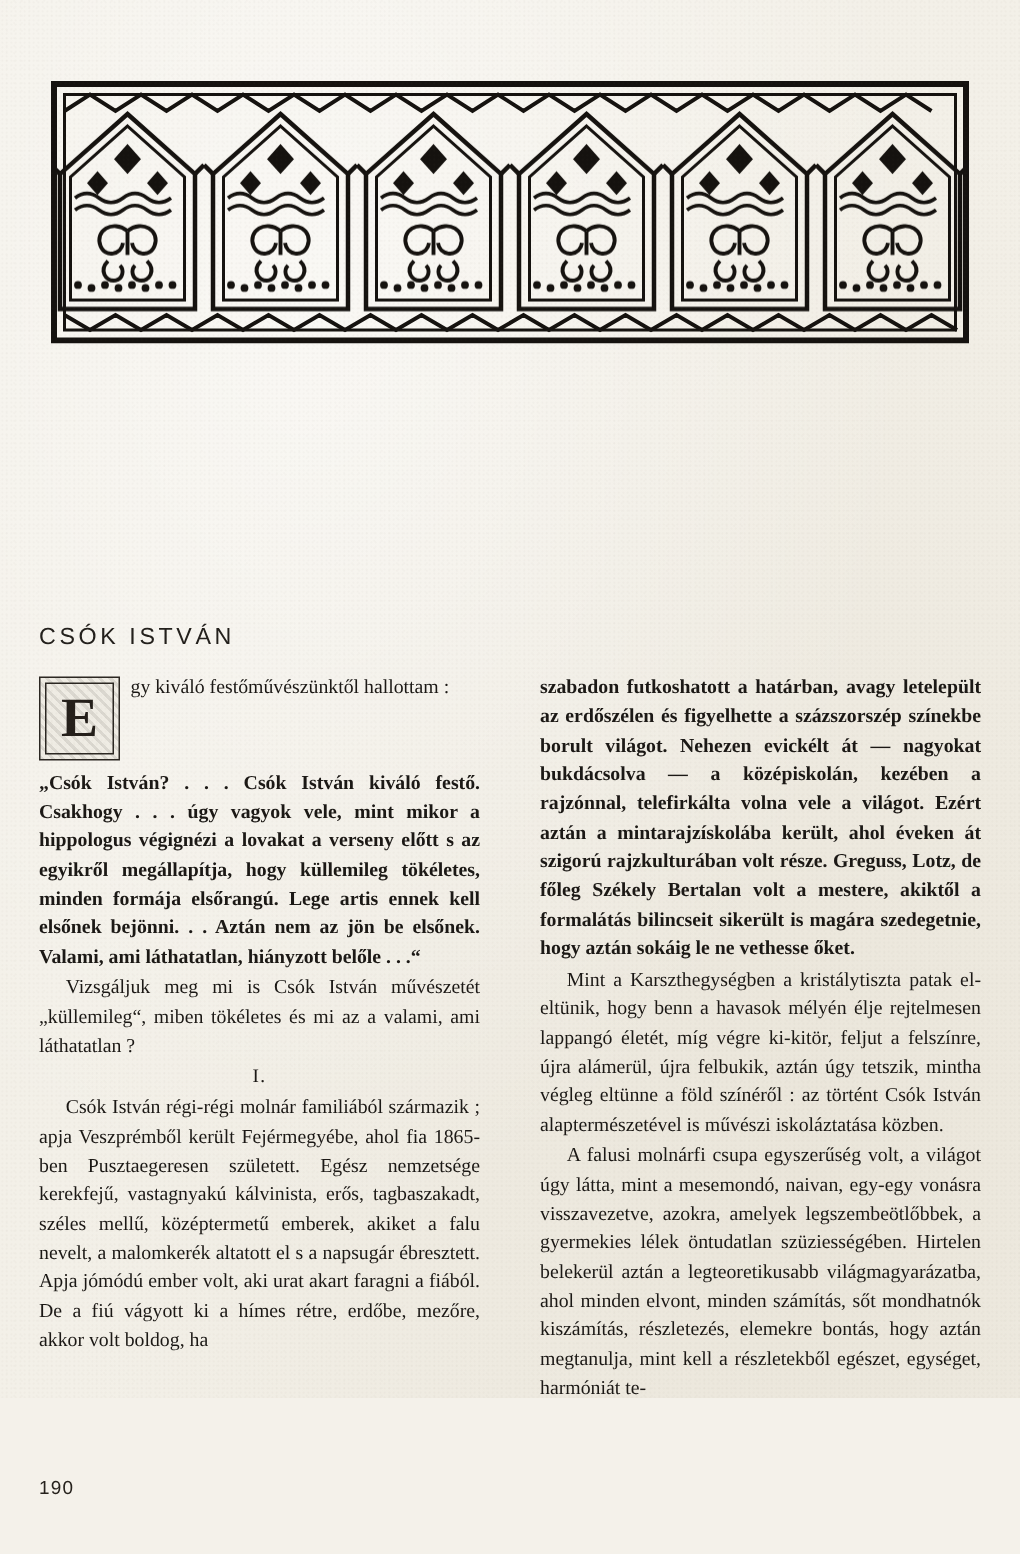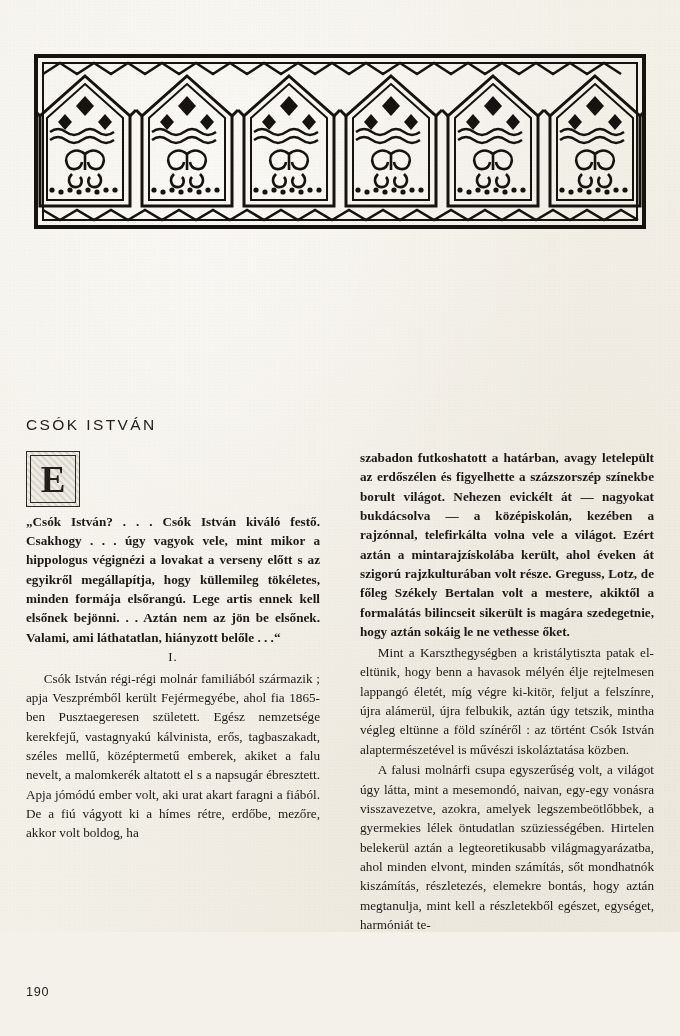--- a/index.html
+++ b/index.html
@@ -211,22 +211,24 @@
 
   <h1 class="article-title">CSÓK ISTVÁN</h1>
 
   <div class="columns">
 
     <div class="col">
       <p class="dropcap-para">
         <span class="dropcap">
             <span>E</span>
           </span>
+        <span>gy kiváló festőművészünktől hallottam :</span>
       </p>
       <p class="noindent">„Csók István? . . . Csók István kiváló festő. Csakhogy . . . úgy vagyok vele, mint mikor a hippologus végignézi a lovakat a verseny előtt s az egyikről megállapítja, hogy küllemileg tökéletes, minden formája elsőrangú. Lege artis ennek kell elsőnek bejönni. . . Aztán nem az jön be elsőnek. Valami, ami láthatatlan, hiányzott belőle . . .“</p>
+      <p>Vizsgáljuk meg mi is Csók István művészetét „küllemileg“, miben tökéletes és mi az a valami, ami láthatatlan ?</p>
       <p class="section-mark">I.</p>
       <p>Csók István régi-régi molnár familiából származik ; apja Veszprémből került Fejérmegyébe, ahol fia 1865-ben Pusztaegeresen született. Egész nemzetsége kerekfejű, vastagnyakú kálvinista, erős, tagbaszakadt, széles mellű, középtermetű emberek, akiket a falu nevelt, a malomkerék altatott el s a napsugár ébresztett. Apja jómódú ember volt, aki urat akart faragni a fiából. De a fiú vágyott ki a hímes rétre, erdőbe, mezőre, akkor volt boldog, ha</p>
     </div>
 
     <div class="col">
       <p class="noindent">szabadon futkoshatott a határban, avagy letelepült az erdőszélen és figyelhette a százszorszép színekbe borult világot. Nehezen evickélt át — nagyokat bukdácsolva — a középiskolán, kezében a rajzónnal, telefirkálta volna vele a világot. Ezért aztán a mintarajzískolába került, ahol éveken át szigorú rajzkulturában volt része. Greguss, Lotz, de főleg Székely Bertalan volt a mestere, akiktől a formalátás bilincseit sikerült is magára szedegetnie, hogy aztán sokáig le ne vethesse őket.</p>
       <p>Mint a Karszthegységben a kristálytiszta patak el-eltünik, hogy benn a havasok mélyén élje rejtelmesen lappangó életét, míg végre ki-kitör, feljut a felszínre, újra alámerül, újra felbukik, aztán úgy tetszik, mintha végleg eltünne a föld színéről : az történt Csók István alaptermészetével is művészi iskoláztatása közben.</p>
       <p>A falusi molnárfi csupa egyszerűség volt, a világot úgy látta, mint a mesemondó, naivan, egy-egy vonásra visszavezetve, azokra, amelyek legszembeötlőbbek, a gyermekies lélek öntudatlan szüziességében. Hirtelen belekerül aztán a legteoretikusabb világmagyarázatba, ahol minden elvont, minden számítás, sőt mondhatnók kiszámítás, részletezés, elemekre bontás, hogy aztán megtanulja, mint kell a részletekből egészet, egységet, harmóniát te-</p>
     </div>
 

